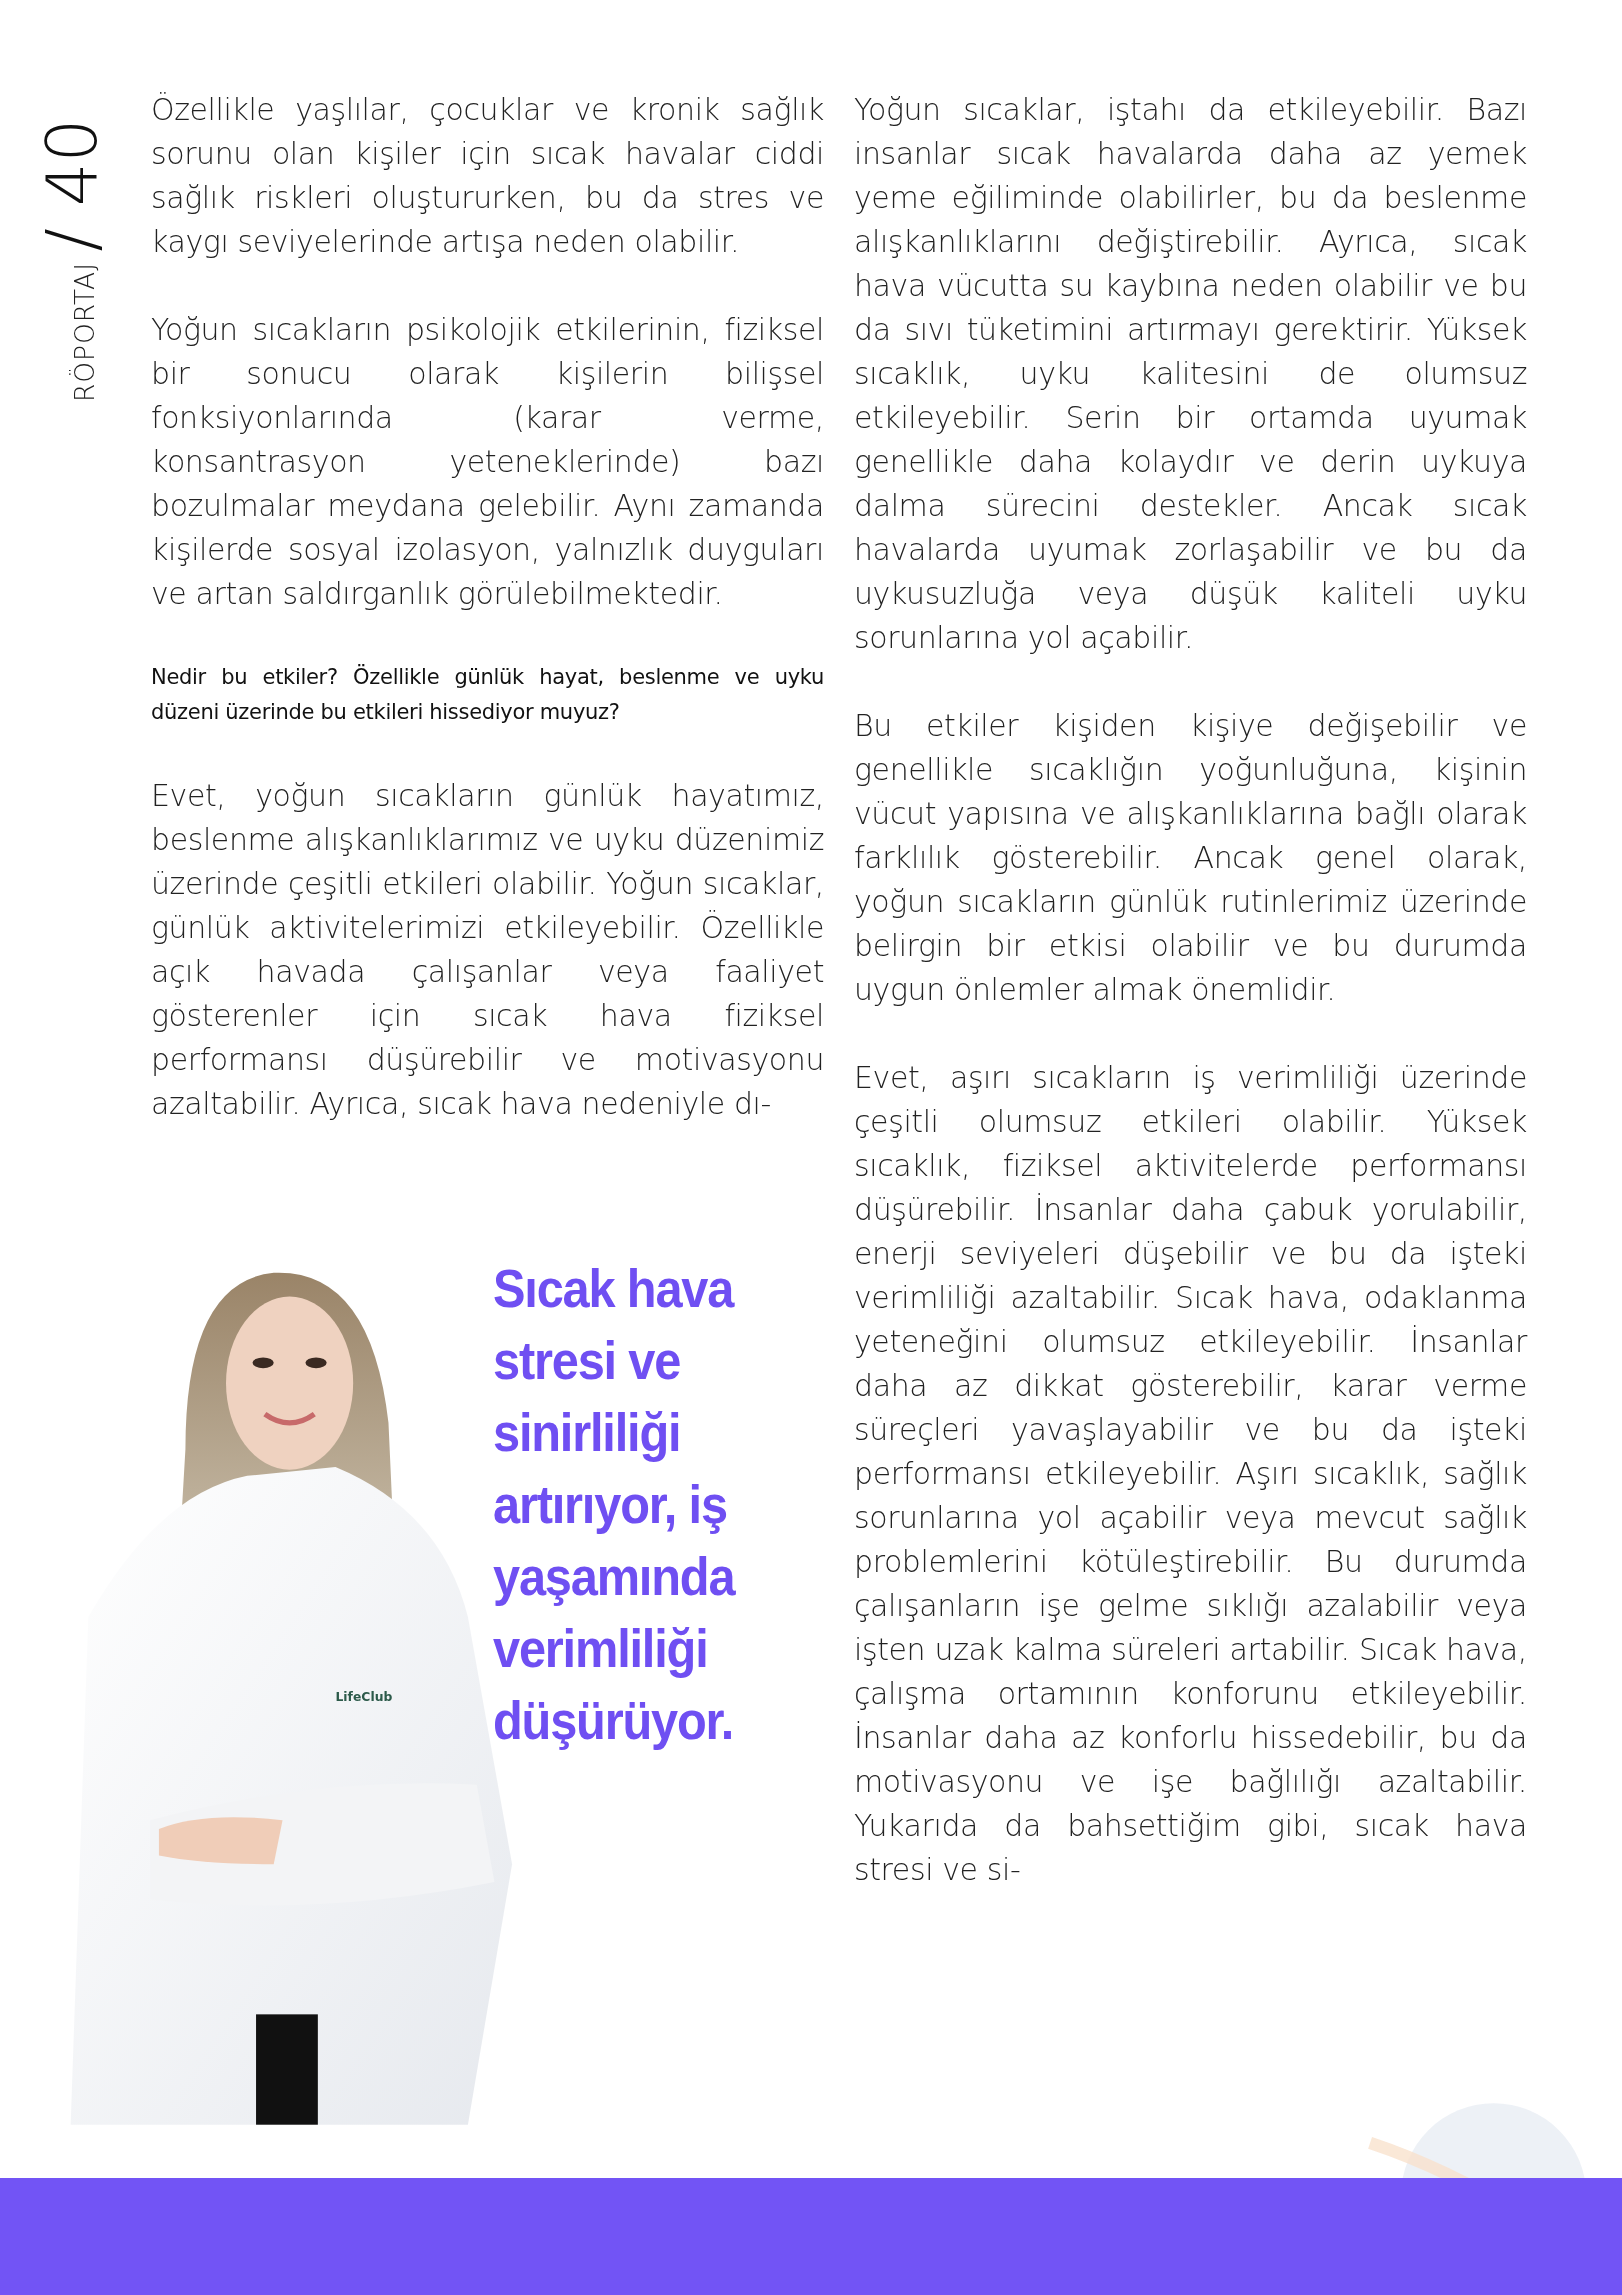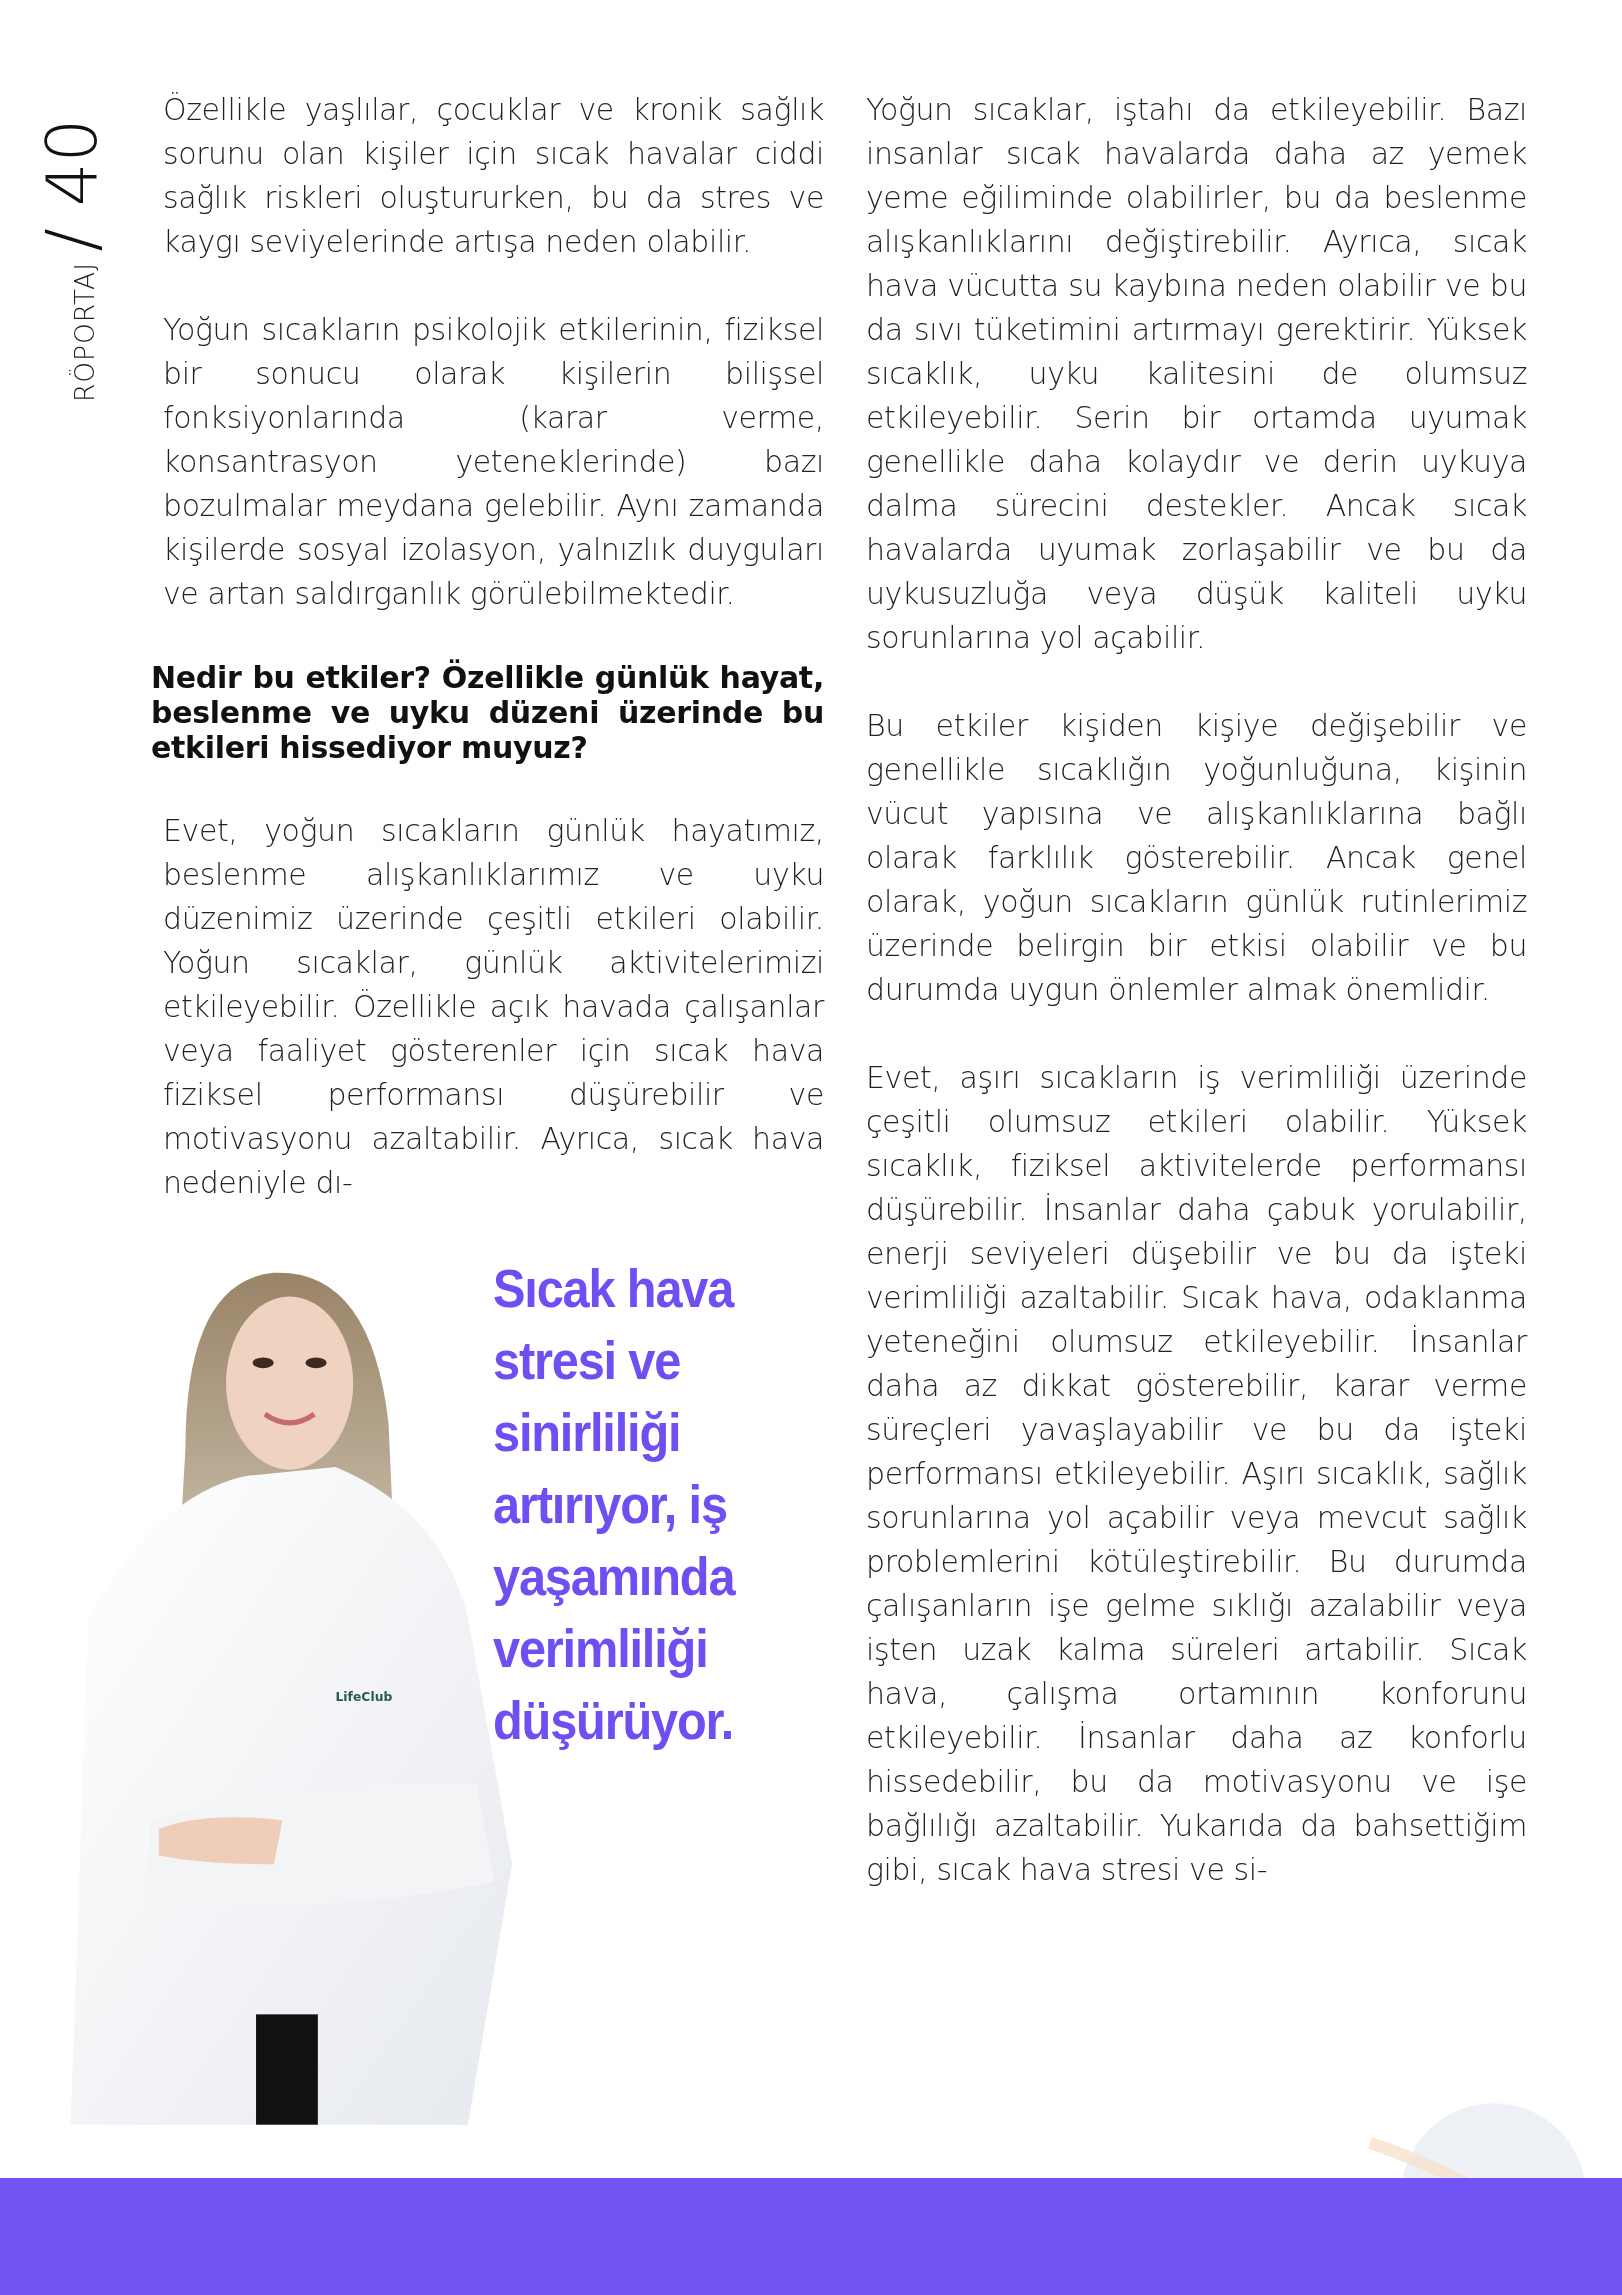--- a/index.html
+++ b/index.html
@@ -26,23 +26,23 @@
     font-family: "DejaVu Sans", sans-serif; font-weight: 300;
     font-size: 69px; color: #111; line-height: 0.85;
   }
   .col {
     position: absolute; top: 88px; width: 673px;
     font-size: 30px; line-height: 44px; text-align: justify;
     hyphens: manual; letter-spacing: -0.4px; font-weight: 300; color: #222;
   }
   .col.left { left: 151px; }
   .col.right { left: 854px; }
-  .col p { margin: 0 0 44px 12px; }
+  .col p { margin: 0 0 44px 0; }
   .col h3 {
-    margin: 0 0 44px 0; font-size: 30px; line-height: 35px; font-weight: 700; color: #111;
+    margin: 0 0 44px 0; font-size: 21px; line-height: 35px; font-weight: 400; color: #111;
     letter-spacing: -0.3px;
   }
   .pullquote {
     position: absolute; left: 493px; top: 1253px; width: 292px;
     font-family: "Liberation Sans", sans-serif; font-weight: 700;
     font-size: 53px; line-height: 72px; color: #6f4ff2; letter-spacing: -1.3px;
     transform: scaleX(0.92); transform-origin: left top;
   }
   .pullquote span { display: block; white-space: nowrap; }
   .photo {

